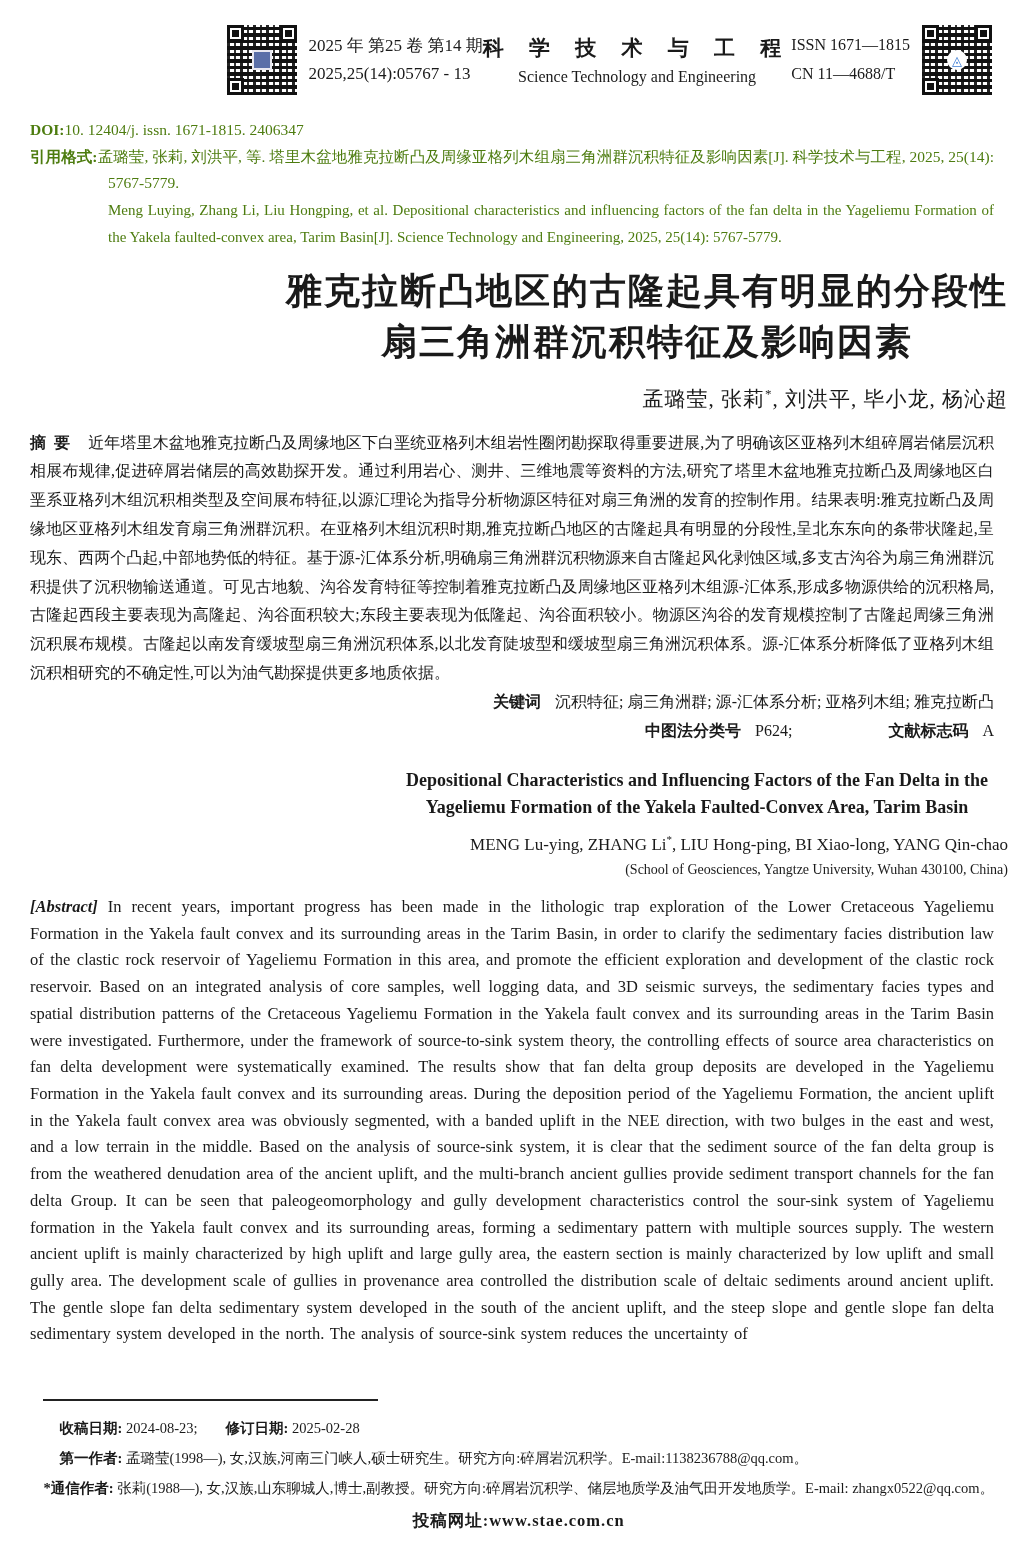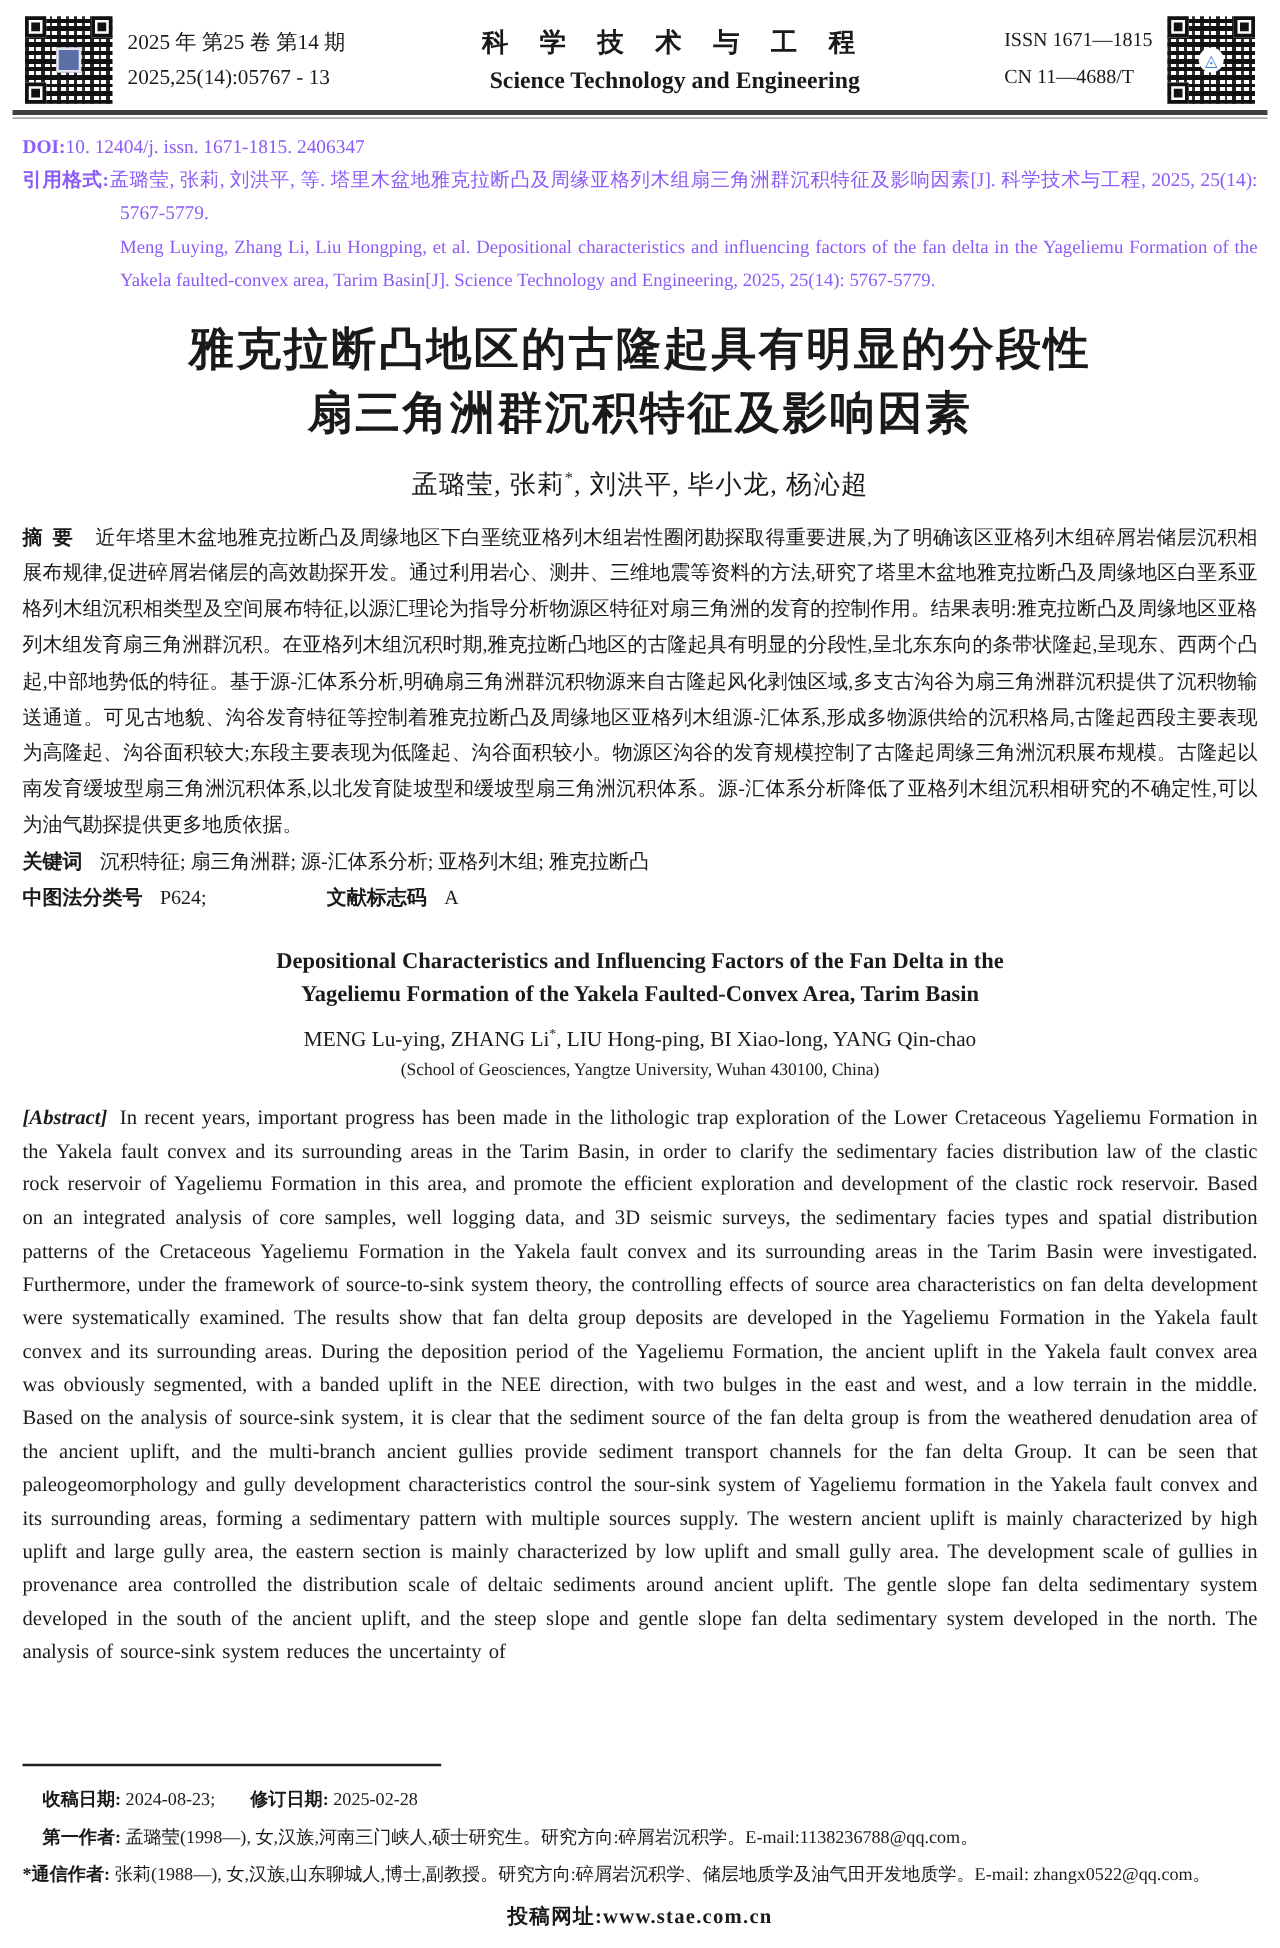--- a/index.html
+++ b/index.html
@@ -1,26 +1,26 @@
 <!DOCTYPE html>
 <html><head>
 <meta charset="utf-8">
 <style>
   * { margin:0; padding:0; box-sizing:border-box; }
   html,body { background:#ffffff; }
   body { width:1024px; height:1558px; font-family:"Liberation Serif","DejaVu Serif",serif; color:#1a1a1a; }
-  .page { width:1024px; height:1558px; display:flex; flex-direction:column; overflow:hidden; padding:4px; }
+  .page { width:1024px; height:1558px; display:flex; flex-direction:column; overflow:hidden; padding:16px;align-items:flex-end; }
 
   
   .masthead { display:flex; align-items:center; justify-content:space-between; padding:9px 16px 5px 16px; }
   .mast-left, .mast-right { display:flex; align-items:center; gap:12px; }
   .issue-lines { font-size:17px; line-height:1.65; white-space:nowrap; }
   .journal-center { text-align:center; flex:1; }
   .journal-cn { font-size:21px; font-weight:bold; letter-spacing:10px; font-family:"Liberation Serif",serif; }
-  .journal-en { font-size:19px; margin-top:6px;font-weight:bold; }
+  .journal-en { font-size:16px; margin-top:6px; }
   .issn-lines { font-size:16px; line-height:1.8; text-align:left; white-space:nowrap; }
 
   
   .qr { width:70px; height:70px; position:relative; flex:0 0 auto;
         background:
           repeating-linear-gradient(90deg, rgba(17,17,17,.92) 0 3px, transparent 3px 7px, rgba(17,17,17,.85) 7px 9px, transparent 9px 13px),
           repeating-linear-gradient(0deg, #111 0 3px, #fff 3px 6px, #111 6px 10px, #fff 10px 13px); }
   .qr .f { position:absolute; width:17px; height:17px; border:3px solid #111; background:#fff; }
   .qr .f::after { content:""; position:absolute; inset:2px; background:#111; }
   .f.tl { top:0; left:0; } .f.tr { top:0; right:0; } .f.bl { bottom:0; left:0; }
@@ -105,21 +105,21 @@
         <div class="f tl"></div>
         <div class="f tr"></div>
         <div class="f bl"></div>
         <div class="logo-circle"></div>
       </div>
     </div>
   </div>
 
   <div class="double-rule"></div>
 
-  <div class="cite-block" style="color: #8b5cf6;">
+  <div class="cite-block" style="color: #4d7c0f;">
     <p class="doi-line"><b>DOI:</b><span>10. 12404/j. issn. 1671-1815. 2406347</span></p>
     <p class="cite-cn"><b>引用格式:</b><span>孟璐莹, 张莉, 刘洪平, 等. 塔里木盆地雅克拉断凸及周缘亚格列木组扇三角洲群沉积特征及影响因素[J]. 科学技术与工程, 2025, 25(14): 5767-5779.</span></p>
     <p class="cite-en">Meng Luying, Zhang Li, Liu Hongping, et al. Depositional characteristics and influencing factors of the fan delta in the Yageliemu Formation of the Yakela faulted-convex area, Tarim Basin[J]. Science Technology and Engineering, 2025, 25(14): 5767-5779.</p>
   </div>
 
   <h1 class="title-cn">
     <span>雅克拉断凸地区的古隆起具有明显的分段性</span><br>
     <span>扇三角洲群沉积特征及影响因素</span>
   </h1>
   <p class="authors-cn"><span>孟璐莹, 张莉</span><sup>*</sup><span>, 刘洪平, 毕小龙, 杨沁超</span></p>

